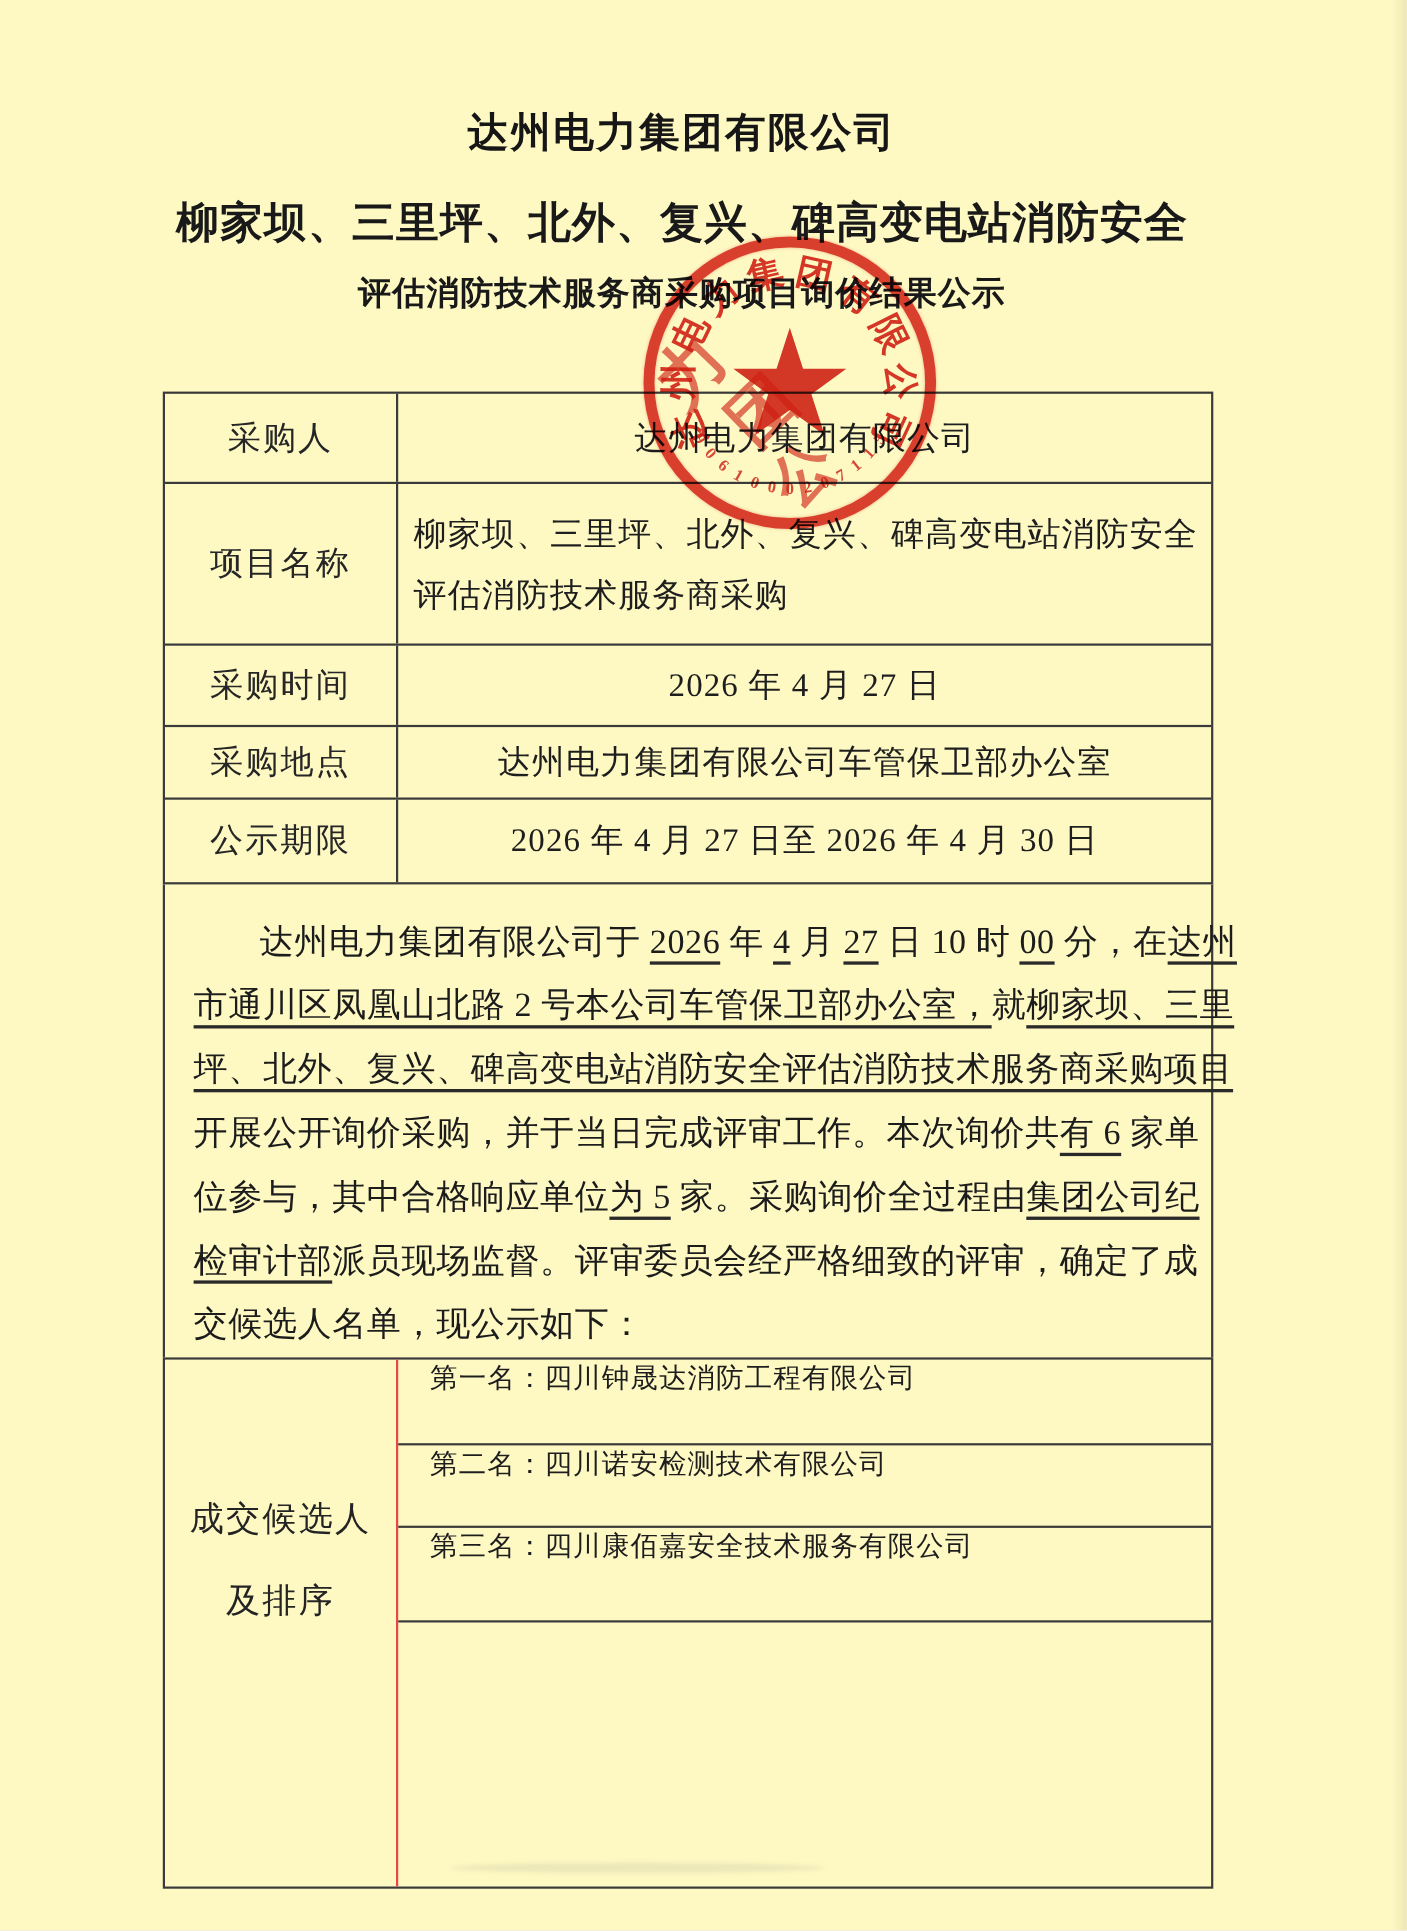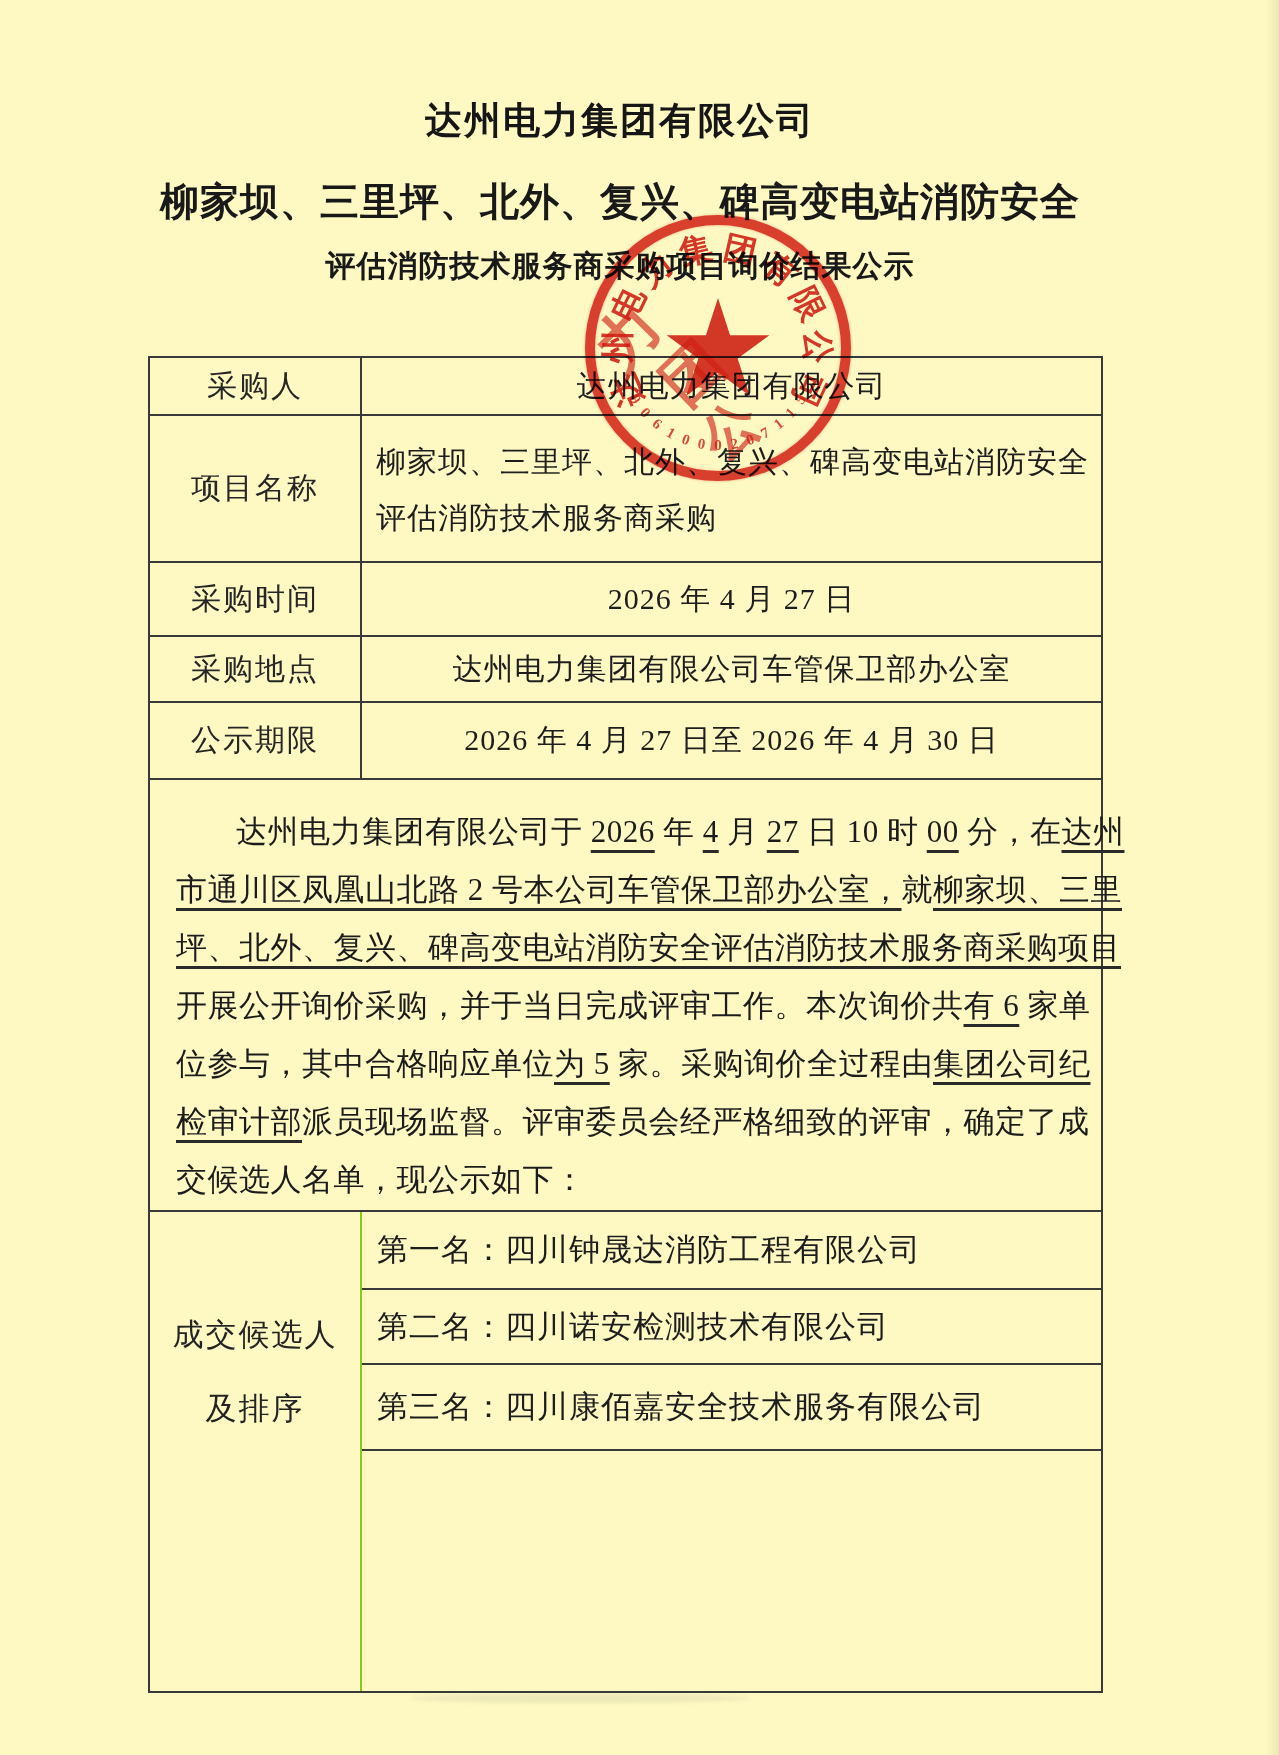--- a/index.html
+++ b/index.html
@@ -20,40 +20,40 @@
   .doc{position:absolute;left:148px;top:356px;width:955px;box-sizing:border-box;}
   .info-table{border:2px solid #3a3a3a;box-sizing:border-box;}
   .i-row{display:flex;box-sizing:border-box;}
   .i-row + .i-row{border-top:2px solid #3a3a3a;}
   .ltd{width:212px;flex:0 0 212px;border-right:2px solid #3a3a3a;
        display:flex;align-items:center;justify-content:center;
        font-size:30px;letter-spacing:2px;color:#262626;box-sizing:border-box;}
   .vtd{flex:1;display:flex;align-items:center;justify-content:center;
        font-size:30px;color:#1e1e1e;letter-spacing:1px;box-sizing:border-box;}
   .vtd.left{justify-content:flex-start;padding-left:14px;}
-  .h70{height:56px;} .h116{height:147px;} .h74{height:74px;} .h66{height:66px;} .h67{height:77px;}
+  .h70{height:80px;} .h116{height:147px;} .h74{height:74px;} .h66{height:66px;} .h67{height:77px;}
   .two-line{display:block;line-height:56px;padding-top:2px;}
   
   .para-box{
     border-left:2px solid #3a3a3a;border-right:2px solid #3a3a3a;
     box-sizing:border-box;height:430px;padding:23px 24px 0 26px;
     font-size:31px;color:#1c1c1c;
   }
   .pline{line-height:58px;text-align:justify;text-align-last:justify;letter-spacing:0.5px;white-space:nowrap;}
   .pline.first{text-indent:60px;}
   .pline.last{text-align-last:left;}
   .ul{text-decoration:underline;text-decoration-thickness:2.5px;text-underline-offset:8px;text-decoration-color:#2a2a2a;}
   
   .result-table{border:2px solid #3a3a3a;box-sizing:border-box;display:flex;}
-  .rt-label{width:212px;flex:0 0 212px;border-right:2px solid #84cc16;box-sizing:border-box;
-            text-align:center;padding-top:86px;font-size:31px;letter-spacing:2px;color:#242424;}
+  .rt-label{width:212px;flex:0 0 212px;border-right:2px solid #ef4444;box-sizing:border-box;
+            text-align:center;padding-top:108px;font-size:31px;letter-spacing:2px;color:#242424;}
   .rt-label div{line-height:74px;}
   .rt-rows{flex:1;display:flex;flex-direction:column;}
-  .rt-row{height:76px;display:flex;align-items:center;padding-left:15px;
-          font-size:31px;letter-spacing:1px;color:#1d1d1d;box-sizing:border-box;}
+  .rt-row{height:76px;display:flex;padding-left:29px;
+          font-size:25px;letter-spacing:1px;color:#1d1d1d;box-sizing:border-box;}
   .rt-row + .rt-row{border-top:2px solid #3a3a3a;}
   .rt-row.r2{height:75px;} .rt-row.r3{height:86px;}
   .rt-row.empty{height:242px;}
   
   .stamp{position:absolute;left:585px;top:215px;width:266px;height:266px;
          mix-blend-mode:multiply;pointer-events:none;}
   .stamp-ring{position:absolute;inset:0;border:10px solid rgba(210,30,22,0.85);
               border-radius:50%;box-sizing:border-box;
               box-shadow:0 0 3px rgba(210,30,22,0.35), inset 0 0 3px rgba(210,30,22,0.35);}
   .stamp-star{position:absolute;left:50%;top:50%;width:112px;height:108px;margin:-50px 0 0 -56px;}

